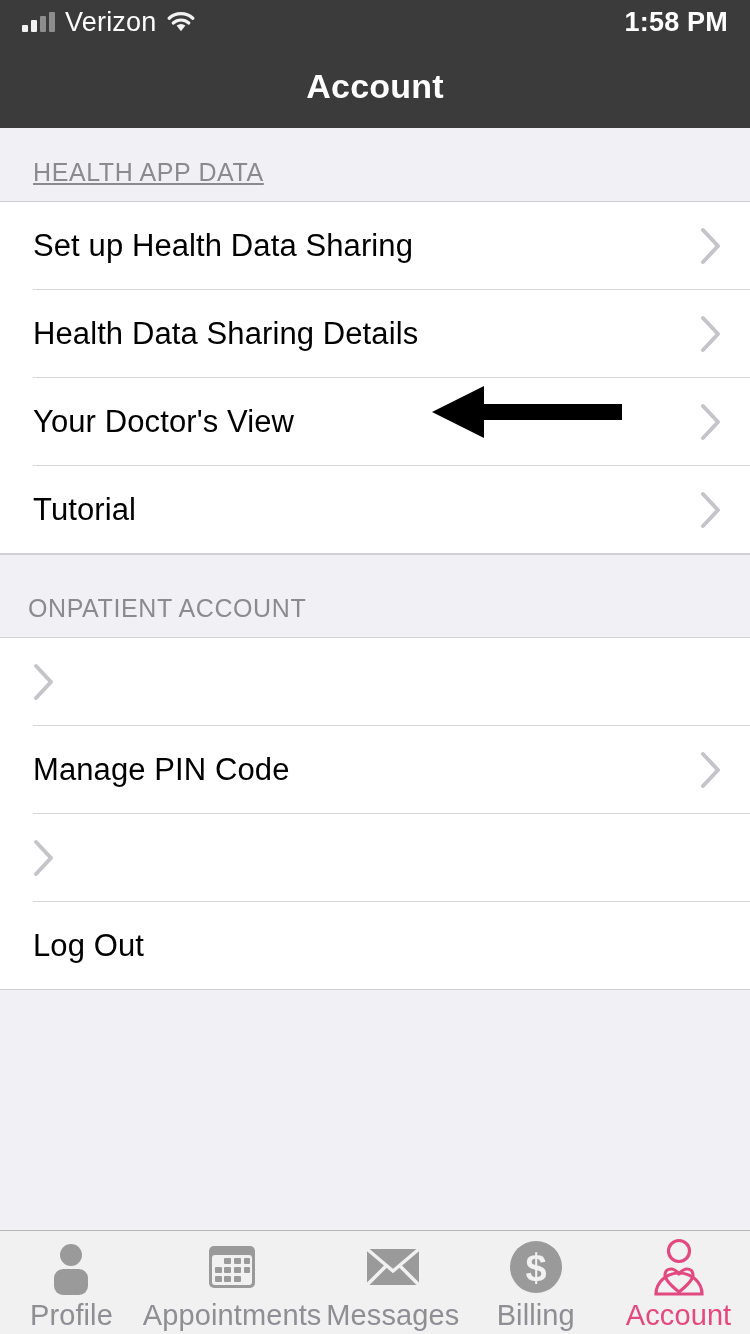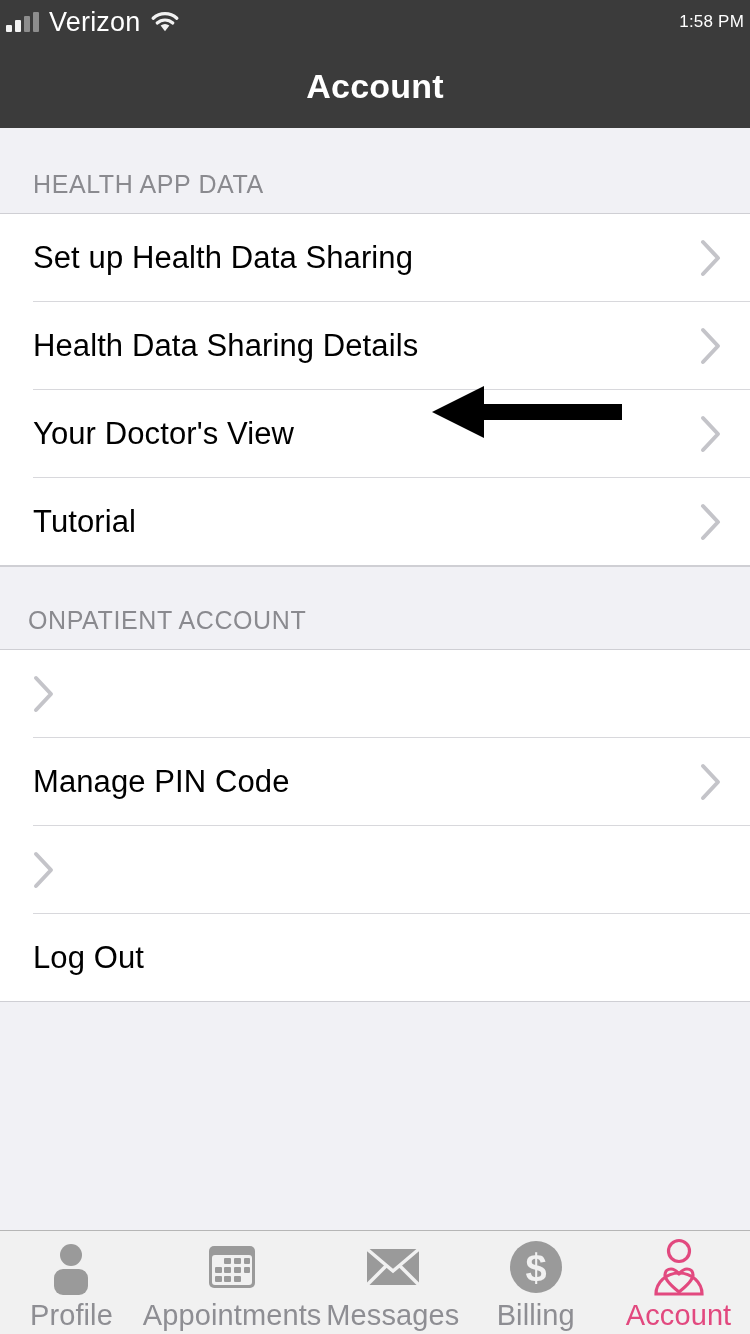--- a/index.html
+++ b/index.html
@@ -7,37 +7,37 @@
     width:750px; height:1334px;
     font-family:"Liberation Sans", sans-serif;
     background:#f1f1f5;
     overflow:hidden;
   }
   .phone { position:relative; width:750px; height:1334px; display:flex; flex-direction:column; }
 
   
   .statusbar {
     height:44px; background:#3b3b3b; color:#fff;
-    display:flex; align-items:center; padding:0 6px;
+    display:flex; align-items:center; padding:0 22px;
     font-size:27px; font-weight:600; letter-spacing:.2px;
     flex:0 0 44px;
   }
   .sb-left { display:flex; align-items:center; gap:10px; flex:1 1 0; }
   .sb-center { flex:0 0 auto; display:flex; justify-content:center; }
   .sb-right { display:flex; align-items:center; gap:9px; flex:1 1 0; justify-content:flex-end; }
   .bars { display:flex; align-items:flex-end; gap:3px; height:20px; }
   .bars i { display:block; width:6px; border-radius:1px; background:#f2f2f2; }
   .bars i.dim { background:#8d8d8d; }
   .bars i:nth-child(1){ height:7px; }
   .bars i:nth-child(2){ height:12px; }
   .bars i:nth-child(3){ height:16px; }
   .bars i:nth-child(4){ height:20px; }
   .carrier { font-size:27px; font-weight:500; }
   .wifi { width:30px; height:22px; display:block; }
-  .clock { font-size:17px; font-weight:400; }
+  .clock { font-size:27px; font-weight:700; }
   .batt-pct { font-size:27px; font-weight:500; }
   .battery { position:relative; width:44px; height:22px; }
   .battery .shell {
     position:absolute; left:0; top:0; width:40px; height:22px;
     border:2px solid #b9b9b9; border-radius:5px;
   }
   .battery .fill {
     position:absolute; left:3px; top:3px; width:15px; height:16px;
     background:#4cd964; border-radius:2px;
   }
@@ -59,21 +59,21 @@
 
   .section-header {
     background:#f1f1f5;
     padding:0 0 0 33px;
     display:flex; align-items:flex-end;
     color:#8a8a8f; font-size:25px; letter-spacing:.6px;
     border-bottom:1px solid #cfcfd4;
     box-sizing:border-box;
   }
   .section-header span { padding-bottom:14px; }
-  .sh-1 { height:86px; }
+  .sh-1 { height:74px;text-decoration:underline; }
   .sh-2 { height:84px; border-top:1px solid #cfcfd4;padding-left:28px; }
 
   .list { background:#fde047; }
   .row {
     position:relative; height:88px;
     display:flex; align-items:center;
     padding-left:33px; padding-right:28px;
     background:#fff;
   }
   .row .label { font-size:31px; color:#000; letter-spacing:.1px; flex:1 1 auto; }

